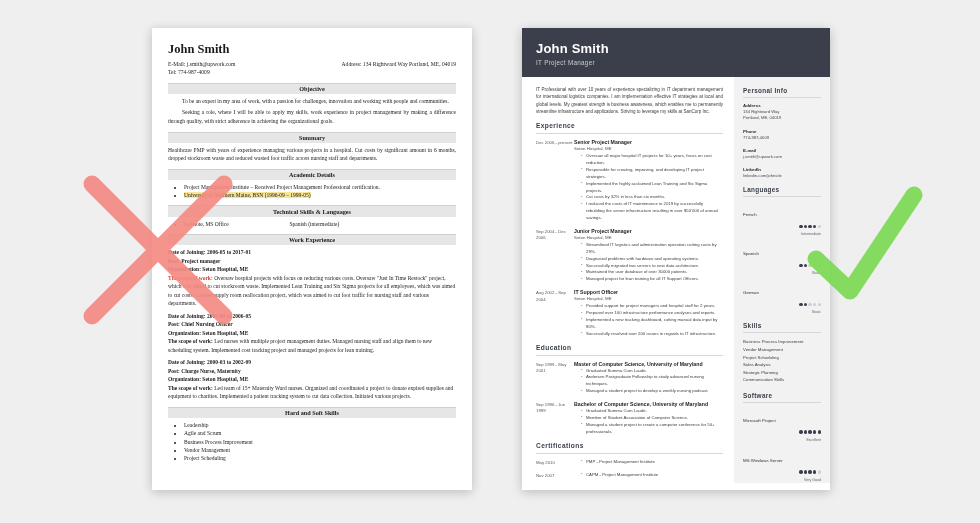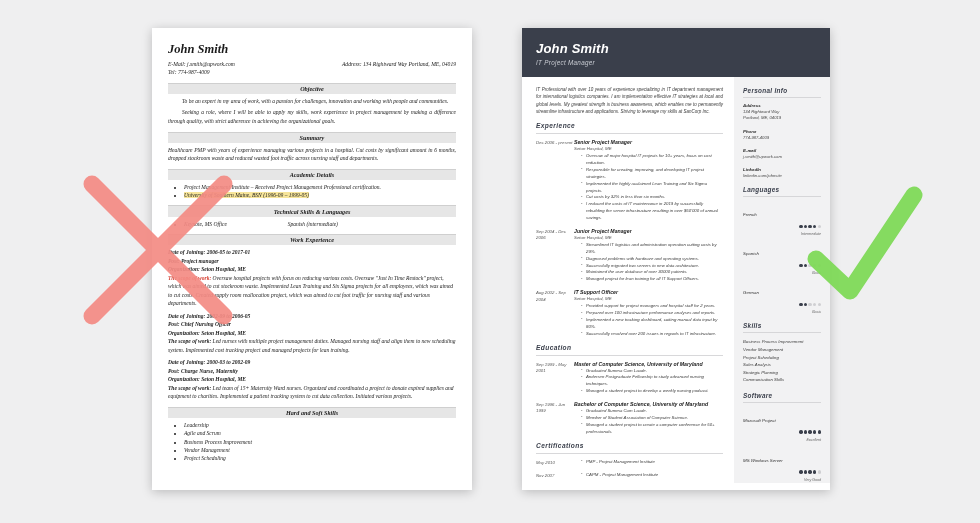--- a/index.html
+++ b/index.html
@@ -3,21 +3,21 @@
 <meta charset="utf-8">
 <style>
   html,body{margin:0;padding:0;}
   body{
     width:980px;height:523px;
     background:#efeff0;
     font-family:"Liberation Sans", sans-serif;
     overflow:hidden;
     position:relative;
   }
-  .stage{position:relative;width:908px;height:523px;font-style:italic;}
+  .stage{position:relative;width:908px;height:523px;}
 
   
   .resume-bad{
     position:absolute;left:152px;top:28px;width:320px;height:462px;
     background:#fff;
     box-shadow:0 2px 10px rgba(0,0,0,.22);
     font-family:"Liberation Serif", serif;
     color:#1b1b1b;
     padding:14px 16px;
     box-sizing:border-box;

